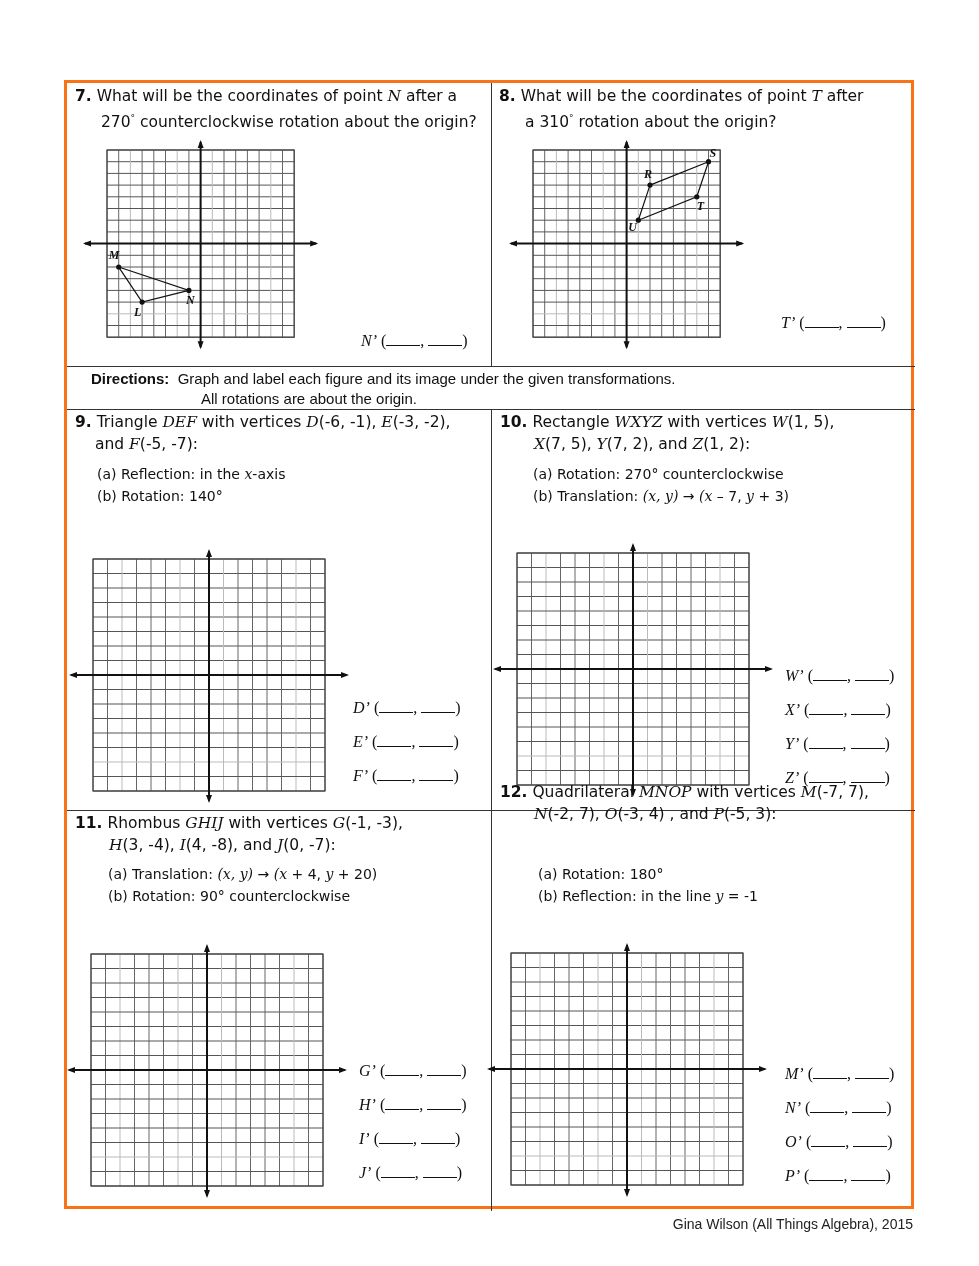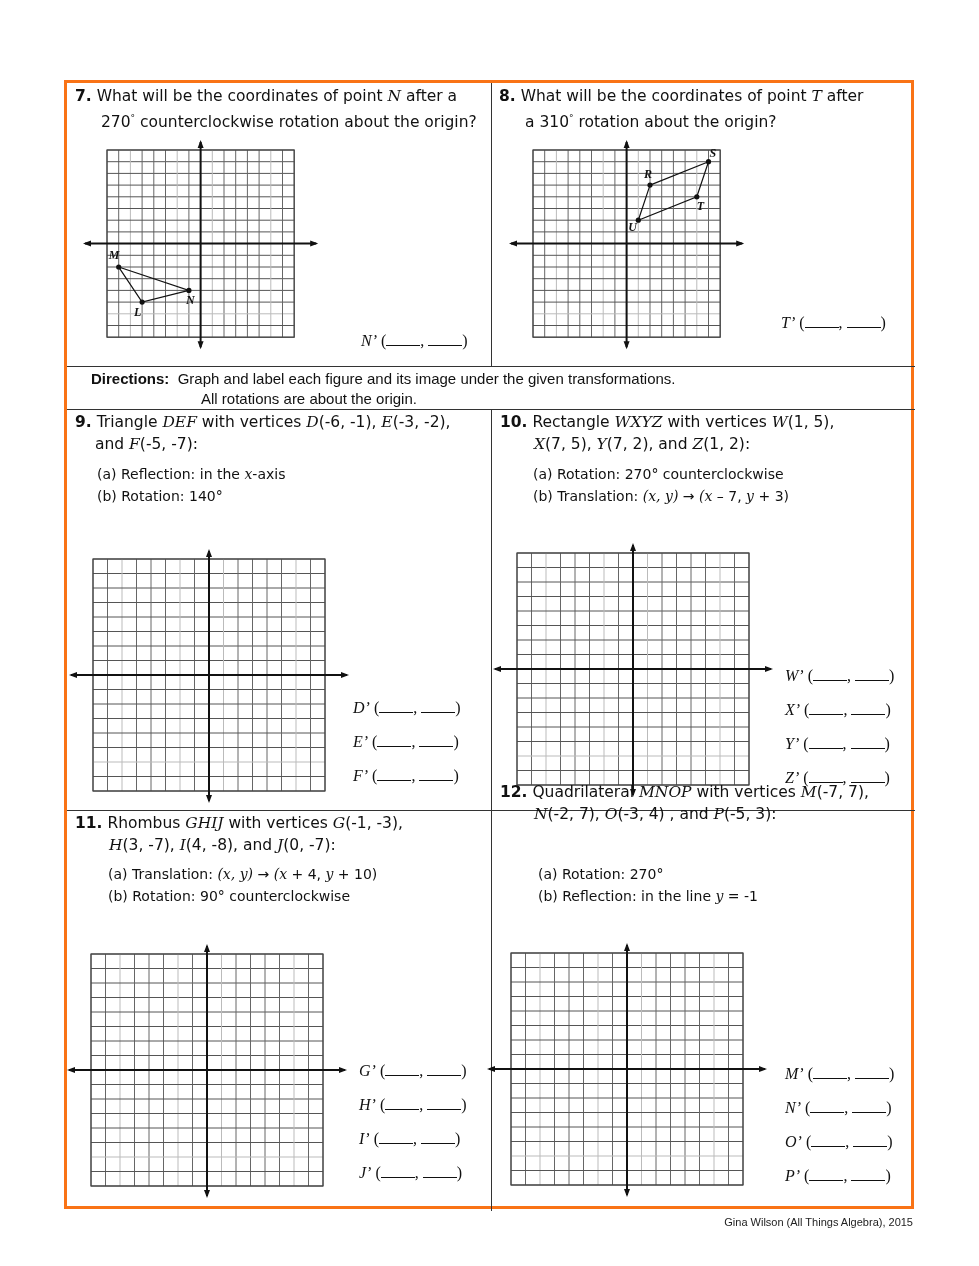--- a/index.html
+++ b/index.html
@@ -9,21 +9,21 @@
   .hline{position:absolute;height:1px;background:#333;}
   .qtext{position:absolute;font-size:15.5px;line-height:22px;}
   .qnum{font-weight:bold;}
   .math{font-family:"DejaVu Serif","Liberation Serif",serif;font-style:italic;}
   .sup{font-size:9px;vertical-align:super;}
   .answer{position:absolute;font-family:"Liberation Serif","DejaVu Serif",serif;font-size:16px;white-space:nowrap;}
   .answer .lbl{font-style:italic;}
   .blank{display:inline-block;width:34px;border-bottom:1px solid #111;height:12px;}
   .directions{position:absolute;left:24px;top:2px;font-family:"Liberation Sans",sans-serif;font-size:15px;line-height:20px;}
   .directions b{font-weight:bold;}
-  .footer{position:absolute;right:66px;top:1216px;font-size:11px;font-family:"Liberation Sans",sans-serif;color:#222;}
+  .footer{position:absolute;right:66px;top:1216px;font-size:14px;font-family:"Liberation Sans",sans-serif;color:#222;}
   svg.grid{position:absolute;overflow:visible;}
   .sub{position:absolute;font-size:14px;line-height:22px;}
 </style>
 </head>
 <body>
 
 <div class="sheet">
 
   <div class="vline" style="left:424px;top:0;height:283px;"></div>
   <div class="hline" style="left:0;top:283px;width:848px;"></div>
@@ -277,24 +277,24 @@
   <div id="ans10">
       <div class="answer" style="left: 718px; top: 584px;"><span class="lbl">W’</span> (<span class="blank"></span>, <span class="blank"></span>)</div>
       <div class="answer" style="left: 718px; top: 618px;"><span class="lbl">X’</span> (<span class="blank"></span>, <span class="blank"></span>)</div>
       <div class="answer" style="left: 718px; top: 652px;"><span class="lbl">Y’</span> (<span class="blank"></span>, <span class="blank"></span>)</div>
       <div class="answer" style="left: 718px; top: 686px;"><span class="lbl">Z’</span> (<span class="blank"></span>, <span class="blank"></span>)</div>
     </div>
 
   <div class="qtext" style="left:8px;top:729px;width:410px;">
     <span class="qnum">11.</span>
     <span>Rhombus </span><span class="math">GHIJ</span><span> with vertices </span><span class="math">G</span><span>(-1, -3),</span><br>
-    <span style="padding-left:34px"></span><span class="math">H</span><span>(3, -7),  </span><span class="math">I</span><span>(4, -8), and </span><span class="math">J</span><span>(0, -7):</span>
+    <span style="padding-left:34px"></span><span class="math">H</span><span>(3, -4),  </span><span class="math">I</span><span>(4, -8), and </span><span class="math">J</span><span>(0, -7):</span>
   </div>
   <div class="sub" style="left:41px;top:780px;">
-    <span>(a) Translation: </span><span class="math">(x, y)</span><span> → </span><span class="math">(x</span><span> + 4, </span><span class="math">y</span><span> + 10)</span><br>
+    <span>(a) Translation: </span><span class="math">(x, y)</span><span> → </span><span class="math">(x</span><span> + 4, </span><span class="math">y</span><span> + 20)</span><br>
     <span>(b) Rotation: 90° counterclockwise</span>
   </div>
   <svg class="grid" id="g11" style="left:18px;top:863px;" width="252" height="248">
       <g>
         <line x1="6" y1="8" x2="6" y2="240" stroke="#666" stroke-width="1"></line>
         <line x1="6" y1="8" x2="238" y2="8" stroke="#555" stroke-width="1"></line>
         <line x1="20.5" y1="8" x2="20.5" y2="240" stroke="#666" stroke-width="1"></line>
         <line x1="6" y1="22.5" x2="238" y2="22.5" stroke="#555" stroke-width="1"></line>
         <line x1="35" y1="8" x2="35" y2="240" stroke="#bbb" stroke-width="1"></line>
         <line x1="6" y1="37" x2="238" y2="37" stroke="#555" stroke-width="1"></line>
@@ -341,21 +341,21 @@
       <div class="answer" style="left: 292px; top: 1047px;"><span class="lbl">I’</span> (<span class="blank"></span>, <span class="blank"></span>)</div>
       <div class="answer" style="left: 292px; top: 1081px;"><span class="lbl">J’</span> (<span class="blank"></span>, <span class="blank"></span>)</div>
     </div>
 
   <div class="qtext" style="left:433px;top:698px;width:410px;">
     <span class="qnum">12.</span>
     <span>Quadrilateral </span><span class="math">MNOP</span><span> with vertices </span><span class="math">M</span><span>(-7, 7),</span><br>
     <span style="padding-left:34px"></span><span class="math">N</span><span>(-2, 7), </span><span class="math">O</span><span>(-3, 4) , and </span><span class="math">P</span><span>(-5, 3):</span>
   </div>
   <div class="sub" style="left:471px;top:780px;">
-    <span>(a) Rotation: 270°</span><br>
+    <span>(a) Rotation: 180°</span><br>
     <span>(b) Reflection: in the line </span><span class="math">y</span><span> = -1</span>
   </div>
   <svg class="grid" id="g12" style="left:438px;top:862px;" width="252" height="248">
       <g>
         <line x1="6" y1="8" x2="6" y2="240" stroke="#666" stroke-width="1"></line>
         <line x1="6" y1="8" x2="238" y2="8" stroke="#555" stroke-width="1"></line>
         <line x1="20.5" y1="8" x2="20.5" y2="240" stroke="#666" stroke-width="1"></line>
         <line x1="6" y1="22.5" x2="238" y2="22.5" stroke="#555" stroke-width="1"></line>
         <line x1="35" y1="8" x2="35" y2="240" stroke="#bbb" stroke-width="1"></line>
         <line x1="6" y1="37" x2="238" y2="37" stroke="#555" stroke-width="1"></line>

